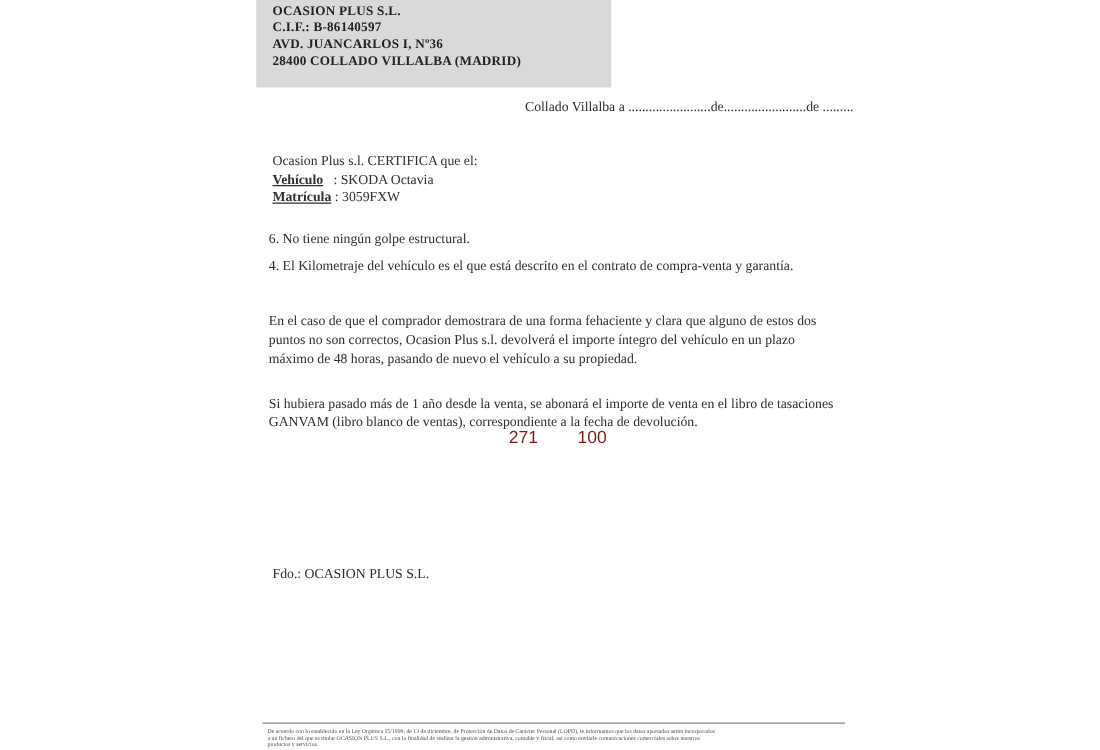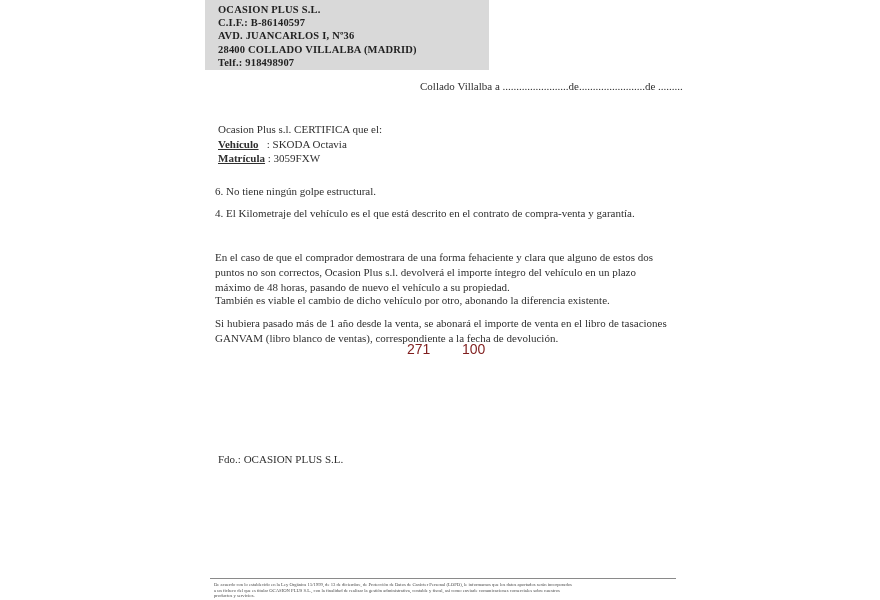--- a/index.html
+++ b/index.html
@@ -125,42 +125,40 @@
 
 <div class="canvas">
 
   <div class="doc-layer">
 
     <div class="header-box">
       <div>OCASION PLUS S.L.</div>
       <div>C.I.F.: B-86140597</div>
       <div>AVD. JUANCARLOS I, Nº36</div>
       <div>28400 COLLADO VILLALBA (MADRID)</div>
-      <div>Telf.: 918498907</div>
     </div>
 
     <div class="date-line">Collado Villalba a ........................de........................de .........</div>
 
     <div class="certify-block">
       <div class="certify-row">Ocasion Plus s.l. CERTIFICA que el:</div>
       <div class="certify-row">
         <span class="u-label">Vehículo</span>
         <span>: SKODA Octavia</span>
       </div>
       <div class="certify-row">
         <span class="u-label">Matrícula</span>
         <span>: 3059FXW</span>
       </div>
     </div>
 
     <div class="item-1">6. No tiene ningún golpe estructural.</div>
     <div class="item-2">4. El Kilometraje del vehículo es el que está descrito en el contrato de compra-venta y garantía.</div>
 
     <div class="para para-refund">En el caso de que el comprador demostrara de una forma fehaciente y clara que alguno de estos dos puntos no son correctos, Ocasion Plus s.l. devolverá el importe íntegro del vehículo en un plazo máximo de 48 horas, pasando de nuevo el vehículo a su propiedad.</div>
-    <div class="para para-exchange">También es viable el cambio de dicho vehículo por otro, abonando la diferencia existente.</div>
     <div class="para para-year">Si hubiera pasado más de 1 año desde la venta, se abonará el importe de venta en el libro de tasaciones GANVAM (libro blanco de ventas), correspondiente a la fecha de devolución.</div>
 
     <div class="signature">Fdo.: OCASION PLUS S.L.</div>
 
     <div class="footer-rule"></div>
     <div class="footer-text">De acuerdo con lo establecido en la Ley Orgánica 15/1999, de 13 de diciembre, de Protección de Datos de Carácter Personal (LOPD), le informamos que los datos aportados serán incorporados a un fichero del que es titular OCASION PLUS S.L., con la finalidad de realizar la gestión administrativa, contable y fiscal, así como enviarle comunicaciones comerciales sobre nuestros productos y servicios.</div>
 
   </div>
 
   <div class="overlay-label overlay-271">271</div>

